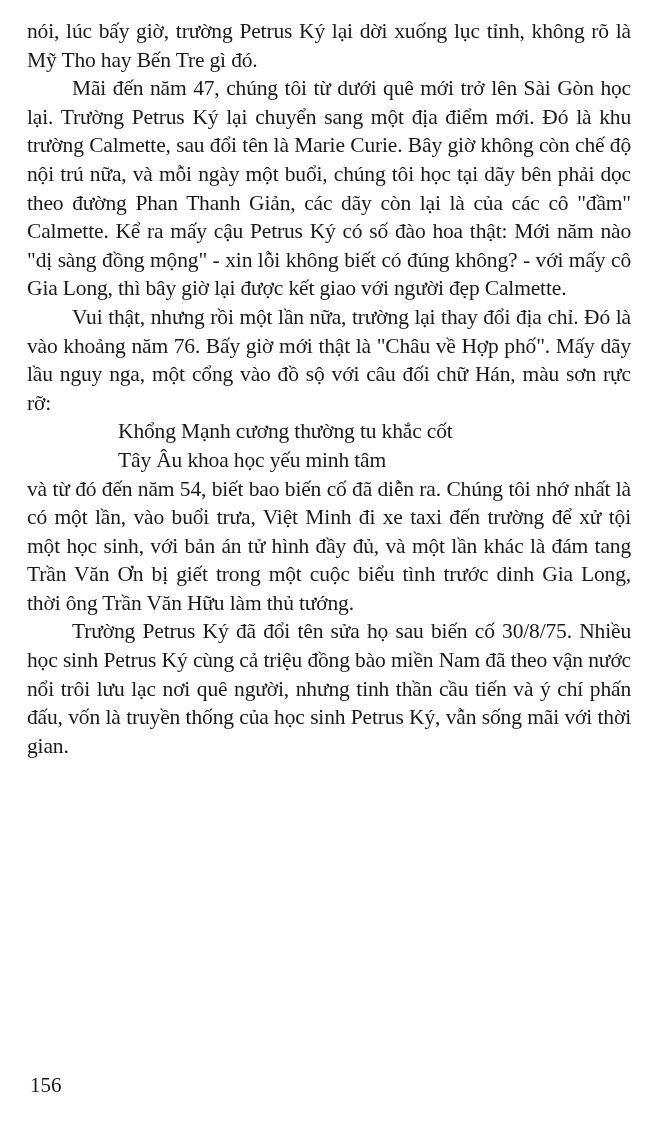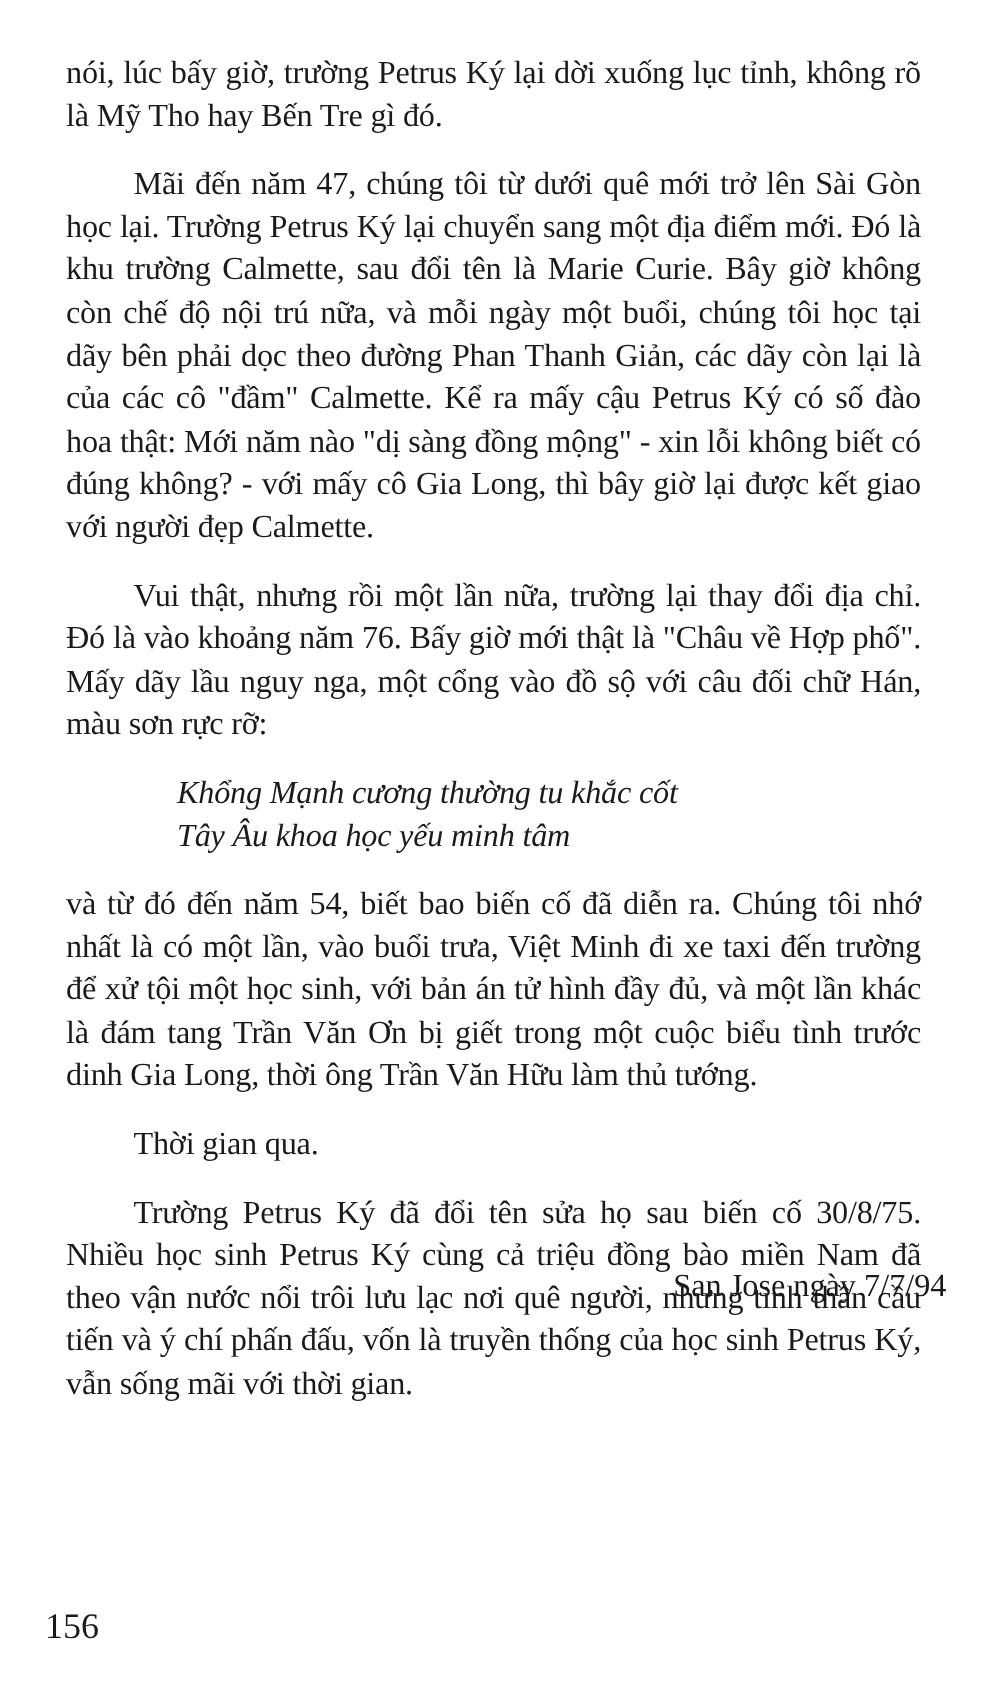--- a/index.html
+++ b/index.html
@@ -19,63 +19,60 @@
       position: absolute;
       left: 27px;
       top: 17px;
       width: 604px;
       font-size: 21.5px;
       line-height: 28.6px;
       text-align: justify;
       letter-spacing: -0.15px;
     }
     .para {
-      margin: 17px;
+      margin: 0;
       text-indent: 0;
     }
     .para.indent {
       text-indent: 45px;
     }
     .verse {
       margin: 0;
       padding-left: 91px;
-      font-style: italic;
       text-align: left;
     }
     .signature {
       position: absolute;
       right: 28px;
       top: 843px;
       text-align: right;
       font-size: 21.5px;
       line-height: 28.6px;
     }
     .signature .author {
       font-weight: bold;
       letter-spacing: 0.3px;
     }
     .page-number {
       position: absolute;
       left: 30px;
       top: 1072px;
-      font-size: 24px;
+      font-size: 21px;
       line-height: 26px;
     }
   </style>
 </head>
 <body>
 
 <div class="page">
   <p class="para">nói, lúc bấy giờ, trường Petrus Ký lại dời xuống lục tỉnh, không rõ là Mỹ Tho hay Bến Tre gì đó.</p>
   <p class="para indent">Mãi đến năm 47, chúng tôi từ dưới quê mới trở lên Sài Gòn học lại. Trường Petrus Ký lại chuyển sang một địa điểm mới. Đó là khu trường Calmette, sau đổi tên là Marie Curie. Bây giờ không còn chế độ nội trú nữa, và mỗi ngày một buổi, chúng tôi học tại dãy bên phải dọc theo đường Phan Thanh Giản, các dãy còn lại là của các cô "đầm" Calmette. Kể ra mấy cậu Petrus Ký có số đào hoa thật: Mới năm nào "dị sàng đồng mộng" - xin lỗi không biết có đúng không? - với mấy cô Gia Long, thì bây giờ lại được kết giao với người đẹp Calmette.</p>
   <p class="para indent">Vui thật, nhưng rồi một lần nữa, trường lại thay đổi địa chỉ. Đó là vào khoảng năm 76. Bấy giờ mới thật là "Châu về Hợp phố". Mấy dãy lầu nguy nga, một cổng vào đồ sộ với câu đối chữ Hán, màu sơn rực rỡ:</p>
   <p class="verse">Khổng Mạnh cương thường tu khắc cốt</p>
   <p class="verse">Tây Âu khoa học yếu minh tâm</p>
   <p class="para">và từ đó đến năm 54, biết bao biến cố đã diễn ra. Chúng tôi nhớ nhất là có một lần, vào buổi trưa, Việt Minh đi xe taxi đến trường để xử tội một học sinh, với bản án tử hình đầy đủ, và một lần khác là đám tang Trần Văn Ơn bị giết trong một cuộc biểu tình trước dinh Gia Long, thời ông Trần Văn Hữu làm thủ tướng.</p>
-  <p class="para indent">Thời gian qua.</p>
   <p class="para indent">Trường Petrus Ký đã đổi tên sửa họ sau biến cố 30/8/75. Nhiều học sinh Petrus Ký cùng cả triệu đồng bào miền Nam đã theo vận nước nổi trôi lưu lạc nơi quê người, nhưng tinh thần cầu tiến và ý chí phấn đấu, vốn là truyền thống của học sinh Petrus Ký, vẫn sống mãi với thời gian.</p>
 </div>
 
 <div class="signature">
-  <div>San Jose ngày 7/7/94</div>
 </div>
 
 <div class="page-number">156</div>
 
 </body></html>

